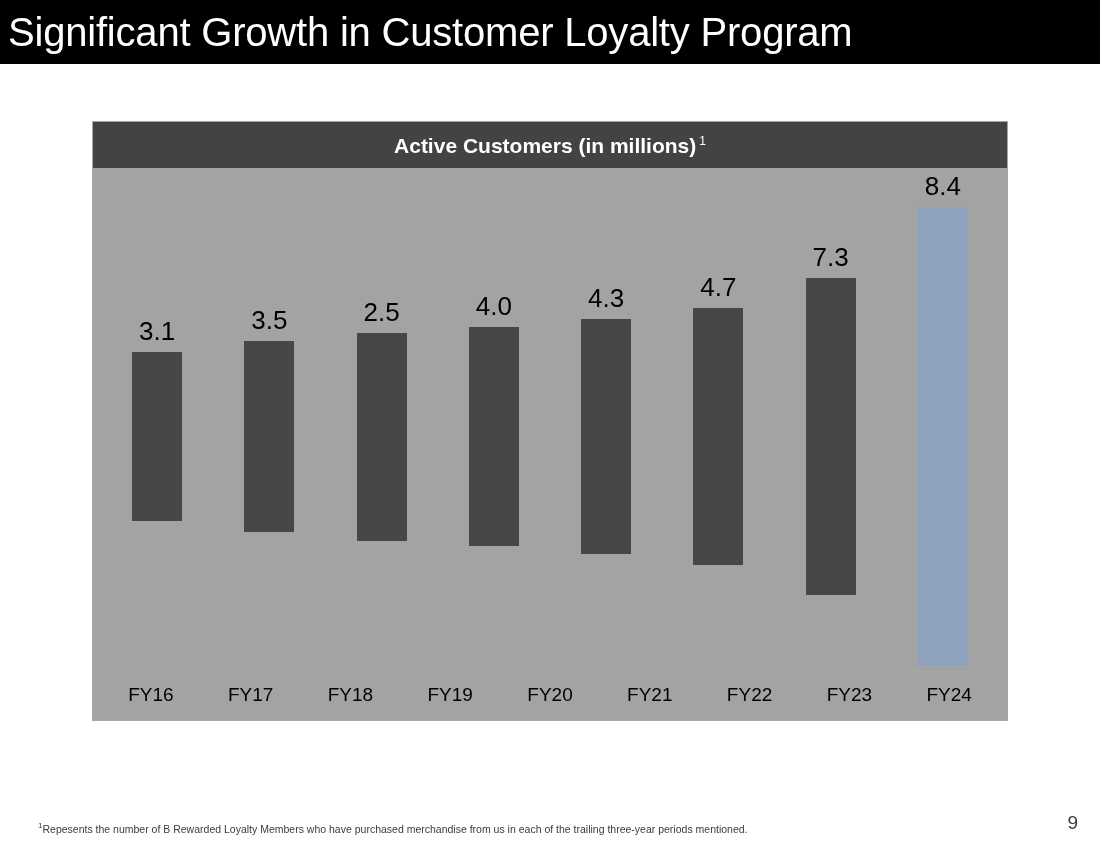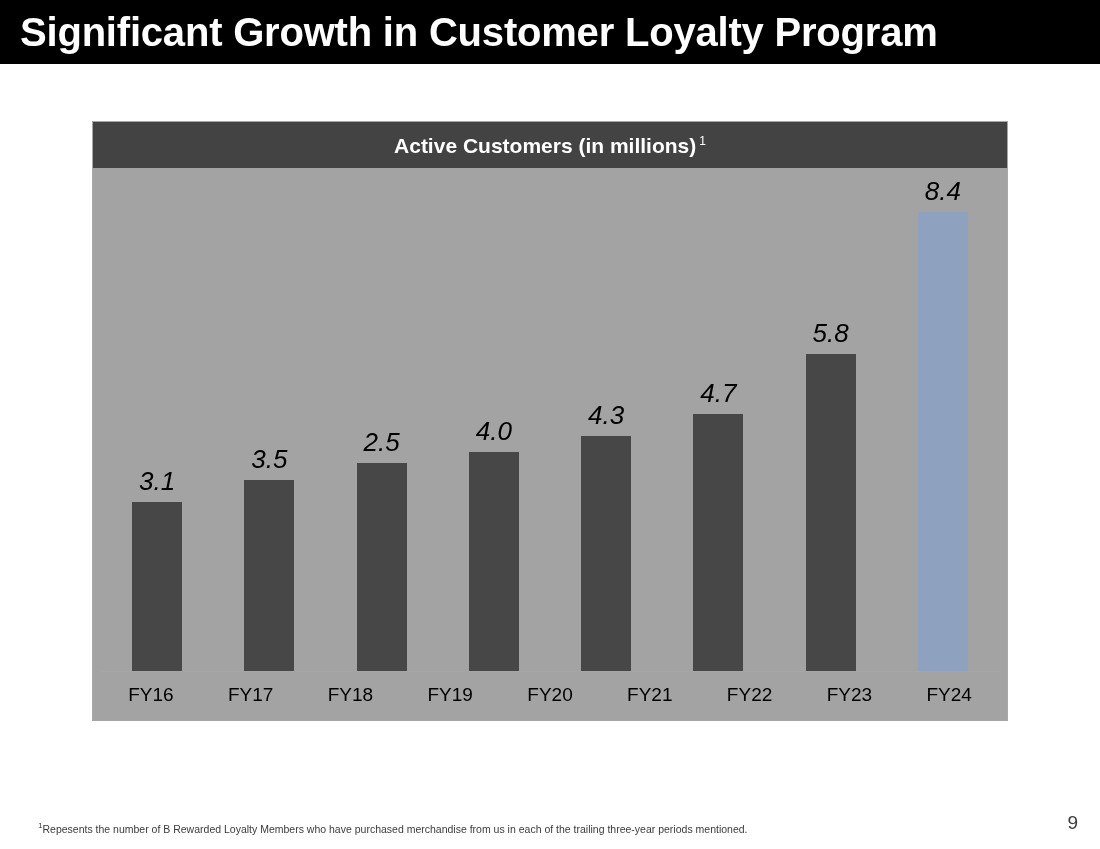--- a/index.html
+++ b/index.html
@@ -22,23 +22,23 @@
     top: 0;
     width: 1100px;
     height: 64px;
     background: #000000;
     display: flex;
     align-items: center;
   }
   .title-text {
     color: #ffffff;
     font-size: 40px;
-    font-weight: 700;
+    font-weight: 400;
     letter-spacing: -0.2px;
-    padding-left: 20px;
+    padding-left: 8px;
     line-height: 1;
     white-space: nowrap;
   }
 
   
   .chart-frame {
     position: absolute;
     left: 92px;
     top: 121px;
     width: 916px;
@@ -99,22 +99,21 @@
     align-items: flex-end;
     justify-content: space-around;
   }
   .bar-slot {
     flex: 1 1 0;
     height: 100%;
     position: relative;
     display: flex;
     flex-direction: column;
     align-items: center;
-    justify-content: flex-end;
-    font-style: italic;
+    justify-content: center;
   }
   .bar-value {
     font-size: 26px;
     color: #000000;
     line-height: 1;
     margin-bottom: 8px;
   }
   .bar-rect {
     width: 50px;
     background: #474747;
@@ -200,21 +199,21 @@
       </div>
       <div class="bar-slot">
         <div class="bar-value">4.3</div>
         <div class="bar-rect" style="height:235px"></div>
       </div>
       <div class="bar-slot">
         <div class="bar-value">4.7</div>
         <div class="bar-rect" style="height:257px"></div>
       </div>
       <div class="bar-slot">
-        <div class="bar-value">5.8</div>
+        <div class="bar-value">7.3</div>
         <div class="bar-rect" style="height:317px"></div>
       </div>
       <div class="bar-slot">
         <div class="bar-value">8.4</div>
         <div class="bar-rect highlight" style="height:459px"></div>
       </div>
     </div>
 
     <div class="axis-line"></div>
 

